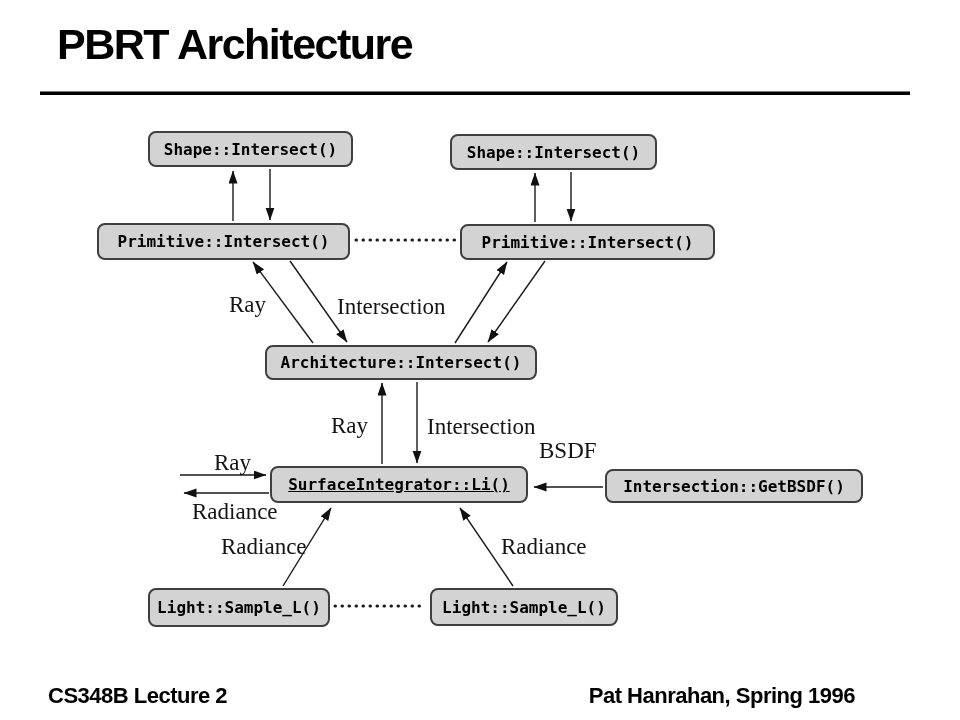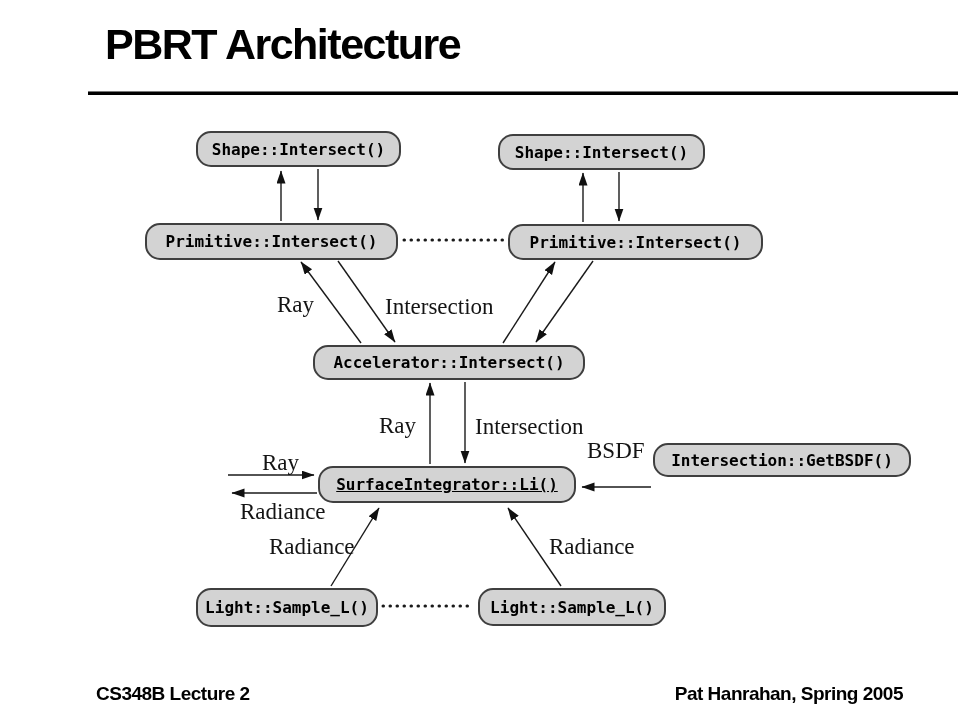--- a/index.html
+++ b/index.html
@@ -1,45 +1,45 @@
 <!DOCTYPE html>
 <html style="--node_fill: #d3d3d3; --node_border: #3f3f3f; --line: #1a1a1a;"><head>
 <meta charset="utf-8">
 <style>
   html,body { margin:0; padding:0; background:#fff; }
   .slide {
     position:relative; width:910px; height:720px; background:#ffffff;
-    overflow:hidden; font-family:"Liberation Sans", sans-serif;margin-left:48px;
+    overflow:hidden; font-family:"Liberation Sans", sans-serif;
   }
   .title {
     position:absolute; left:57px; top:20px;
     font-size:43px; font-weight:bold; letter-spacing:-1.5px; color:#000;
     white-space:nowrap;
   }
   .rule {
     position:absolute; left:40px; top:91px; width:888px; height:3px;
     background:#000; border-top:1px solid #777;
   }
   .diagram-svg { position:absolute; left:0; top:0; width:960px; height:720px; }
   .node {
     position:absolute; box-sizing:border-box;
     display:flex; align-items:center; justify-content:center;
     background:var(--node_fill, #d3d3d3);
     border:2px solid var(--node_border, #3f3f3f);
-    border-radius:15px;
+    border-radius:8px;
     font-family:"DejaVu Sans Mono", monospace;
     font-weight:bold; font-size:16px; color:#000;
     white-space:nowrap;
   }
   .elabel {
     position:absolute; font-family:"Liberation Serif", serif;
     font-size:23px; color:#141414; white-space:nowrap;
   }
   .footer {
-    position:absolute; top:683px; font-size:19px; font-weight:bold;
+    position:absolute; top:683px; font-size:22px; font-weight:bold;
     letter-spacing:-0.5px; color:#000; white-space:nowrap;
   }
   .footer-left  { left:48px; }
   .footer-right { right:55px; }
 </style>
 </head>
 <body>
 
 <div class="slide">
 
@@ -80,32 +80,32 @@
     <g stroke="#1a1a1a" stroke-width="3" stroke-linecap="round" stroke-dasharray="0.5 6.5" fill="none">
       <line x1="356" y1="240" x2="456" y2="240"></line>
       <line x1="335" y1="606" x2="426" y2="606"></line>
     </g>
   </svg>
 
   <div class="node" style="left:148px; top:131px; width:205px; height:36px;">Shape::Intersect()</div>
   <div class="node" style="left:450px; top:134px; width:207px; height:36px;">Shape::Intersect()</div>
   <div class="node" style="left:97px; top:223px; width:253px; height:37px;">Primitive::Intersect()</div>
   <div class="node" style="left:460px; top:224px; width:255px; height:36px;">Primitive::Intersect()</div>
-  <div class="node" style="left:265px; top:345px; width:272px; height:35px;">Accelerator::Intersect()</div>
+  <div class="node" style="left:265px; top:345px; width:272px; height:35px;">Architecture::Intersect()</div>
   <div class="node" style="left:270px; top:466px; width:258px; height:37px;text-decoration:underline;">SurfaceIntegrator::Li()</div>
-  <div class="node" style="left:605px; top:443px; width:258px; height:34px;">Intersection::GetBSDF()</div>
+  <div class="node" style="left:605px; top:469px; width:258px; height:34px;">Intersection::GetBSDF()</div>
   <div class="node" style="left:148px; top:588px; width:182px; height:39px;">Light::Sample_L()</div>
   <div class="node" style="left:430px; top:588px; width:188px; height:38px;">Light::Sample_L()</div>
 
   <div class="elabel" style="left:229px; top:292px;">Ray</div>
   <div class="elabel" style="left:337px; top:294px;">Intersection</div>
   <div class="elabel" style="left:331px; top:413px;">Ray</div>
   <div class="elabel" style="left:427px; top:414px;">Intersection</div>
   <div class="elabel" style="left:214px; top:450px;">Ray</div>
   <div class="elabel" style="left:192px; top:499px;">Radiance</div>
   <div class="elabel" style="left:539px; top:438px;">BSDF</div>
   <div class="elabel" style="left:221px; top:534px;">Radiance</div>
   <div class="elabel" style="left:501px; top:534px;">Radiance</div>
 
   <div class="footer footer-left">CS348B Lecture 2</div>
-  <div class="footer footer-right">Pat Hanrahan, Spring 2005</div>
+  <div class="footer footer-right">Pat Hanrahan, Spring 1996</div>
 
 </div>
 
 </body></html>

